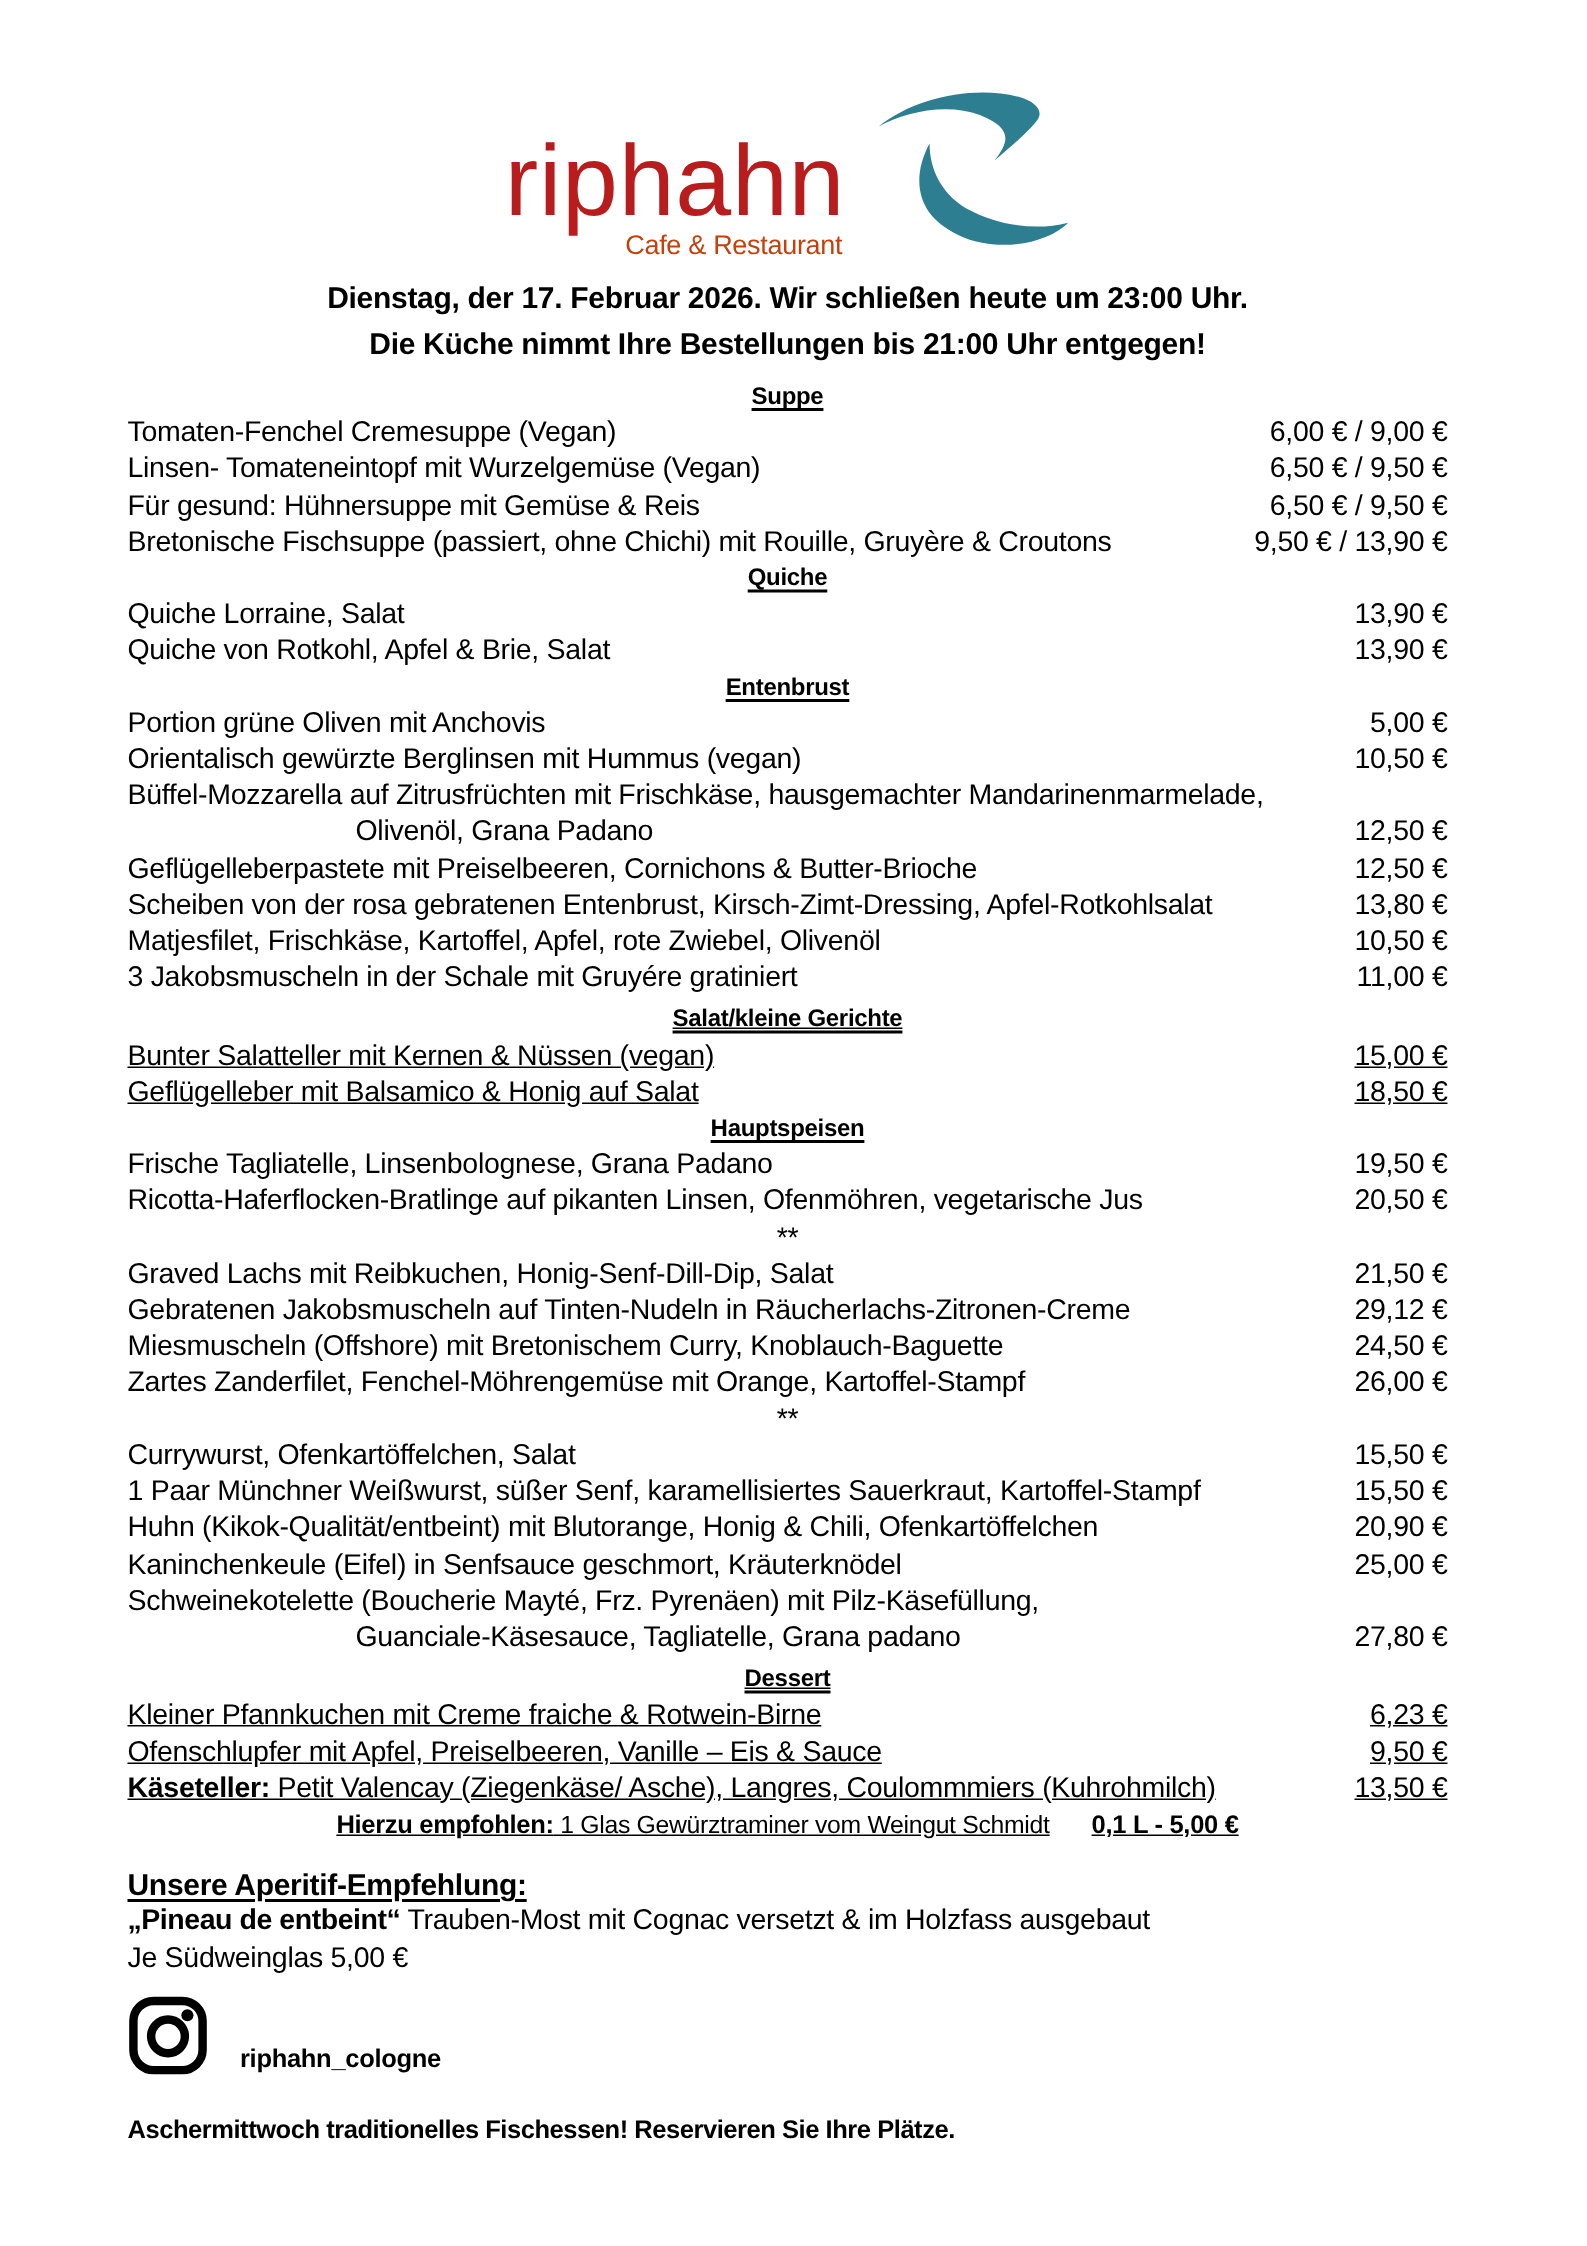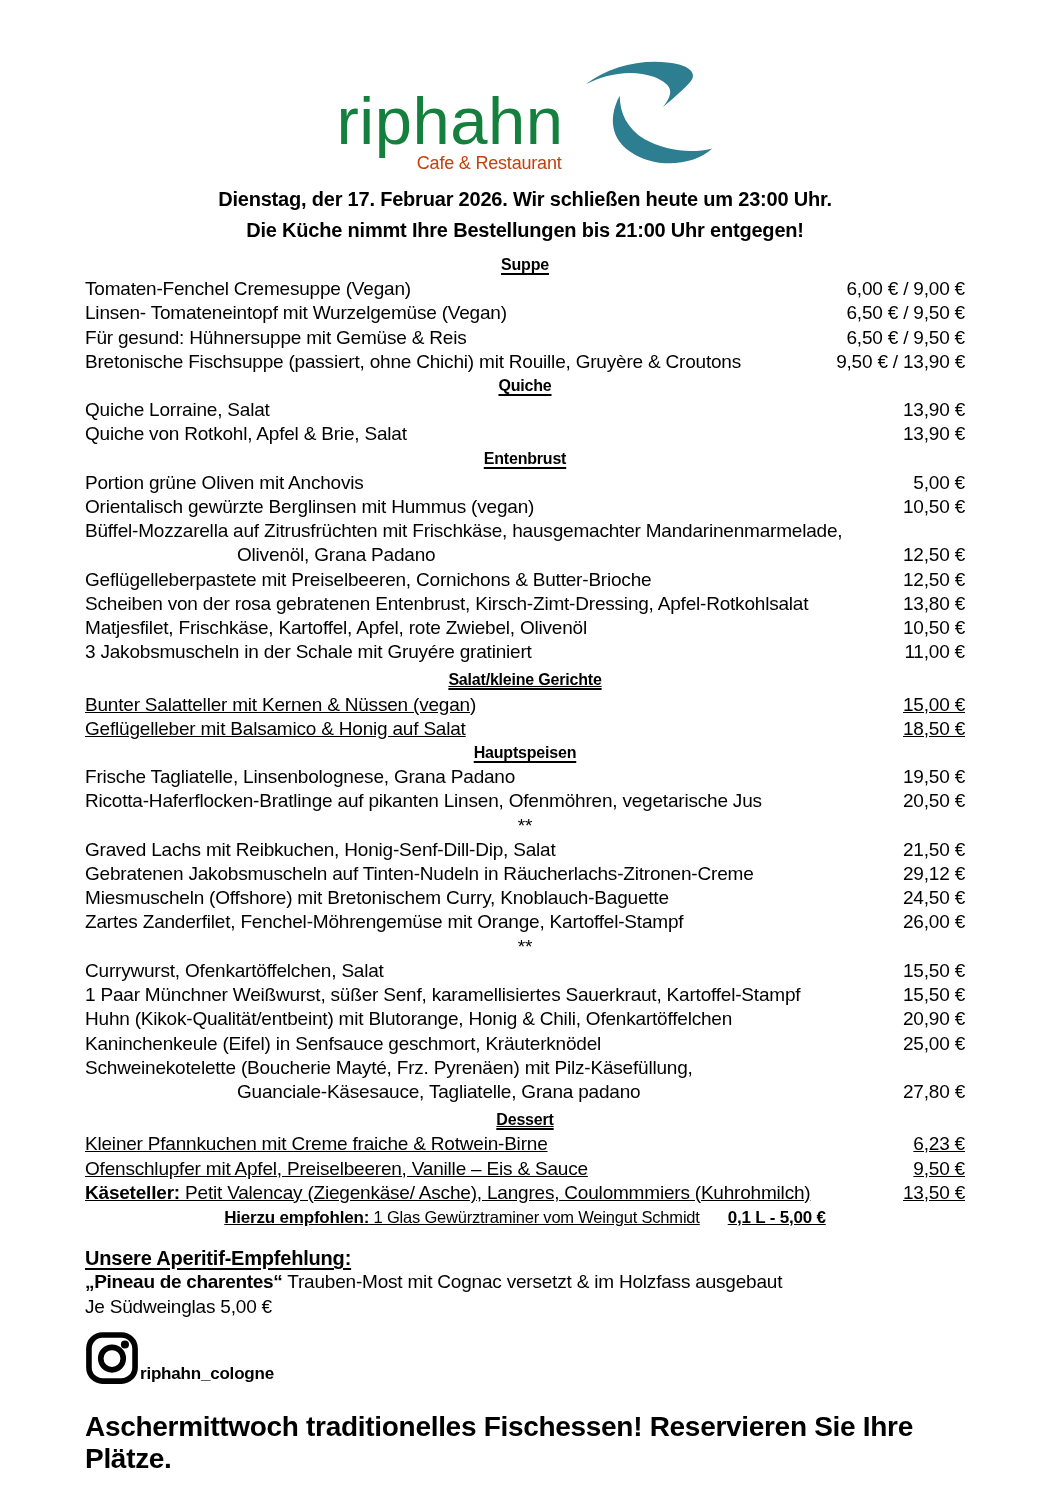--- a/index.html
+++ b/index.html
@@ -68,41 +68,41 @@
   .aperitif-title {
     font-weight: bold;
     font-size: 20px;
     text-decoration: underline;
     text-decoration-thickness: 2px;
     text-underline-offset: 3px;
   }
   .aperitif-line1 b { letter-spacing: -0.3px; }
 
   
-  .social { margin-top: 12px; display: flex; align-items: flex-end; }
+  .social { margin-top: 12px; display: flex; align-items: flex-end; gap: 20px; }
   .insta-icon { width: 54px; height: 54px; flex: 0 0 auto; }
   .handle { font-weight: bold; font-size: 17px; letter-spacing: -0.2px; margin-left: 1px; margin-bottom: 1px; }
 
   
   .announcement {
     margin-top: 26px;
     font-weight: bold;
-    font-size: 28px;
+    font-size: 17px;
     letter-spacing: -0.3px;
   }
 </style>
 </head>
 <body>
 
 <div class="page">
   <div class="content">
 
     <div class="logo-row">
       <div class="logo-text">
-        <div class="wordmark" style="color: #15803d;">riphahn</div>
+        <div class="wordmark" style="color: #b91c1c;">riphahn</div>
         <span class="logo-sub" style="color: #c2410c;">Cafe &amp; Restaurant</span>
       </div>
       <svg class="swoosh" viewBox="0 0 140 125" aria-hidden="true">
         <path d="M4,30 C30,9 72,1 103,9 C114,12 120,18 117,24 C114,30 100,42 86,54 C97,40 98,31 76,22 C52,13 22,20 4,30 Z" fill="#2e7e91"></path>
         <path d="M40,42 C26,68 32,94 60,106 C88,118 120,112 138,98 C115,104 88,100 66,88 C48,77 40,60 40,42 Z" fill="#2e7e91"></path>
         <path d="M40,42 C30,64 34,88 58,100 C84,113 118,110 138,98 C122,114 86,119 61,107 C37,96 28,66 40,42 Z" fill="#2e7e91"></path>
       </svg>
     </div>
 
     <div class="notices">
@@ -311,21 +311,21 @@
               <span class="item-name"><span class="bp">Käseteller:</span> Petit Valencay (Ziegenkäse/ Asche), Langres, Coulommmiers (Kuhrohmilch)</span>
               <span class="item-price">13,50 €</span>
             </div>
           </div>
           <div class="footnote"><b>Hierzu empfohlen:</b><span> 1 Glas Gewürztraminer vom Weingut Schmidt</span><b class="footnote-price">0,1 L - 5,00 €</b></div>
         </section>
       </div>
 
     <div class="aperitif">
       <div class="aperitif-title">Unsere Aperitif-Empfehlung:</div>
-      <div class="aperitif-line1"><b>„Pineau de charentes“</b><span> Trauben-Most mit Cognac versetzt &amp; im Holzfass ausgebaut</span></div>
+      <div class="aperitif-line1"><b>„Pineau de entbeint“</b><span> Trauben-Most mit Cognac versetzt &amp; im Holzfass ausgebaut</span></div>
       <div class="aperitif-line2">Je Südweinglas 5,00 €</div>
     </div>
 
     <div class="social">
       <svg class="insta-icon" viewBox="0 0 48 48" aria-hidden="true">
         <rect x="3.5" y="3.5" width="41" height="41" rx="12" fill="none" stroke="#000" stroke-width="5"></rect>
         <circle cx="24" cy="24.5" r="10" fill="none" stroke="#000" stroke-width="5"></circle>
         <circle cx="35.5" cy="12" r="3.6" fill="#000"></circle>
       </svg>
       <span class="handle">riphahn_cologne</span>

